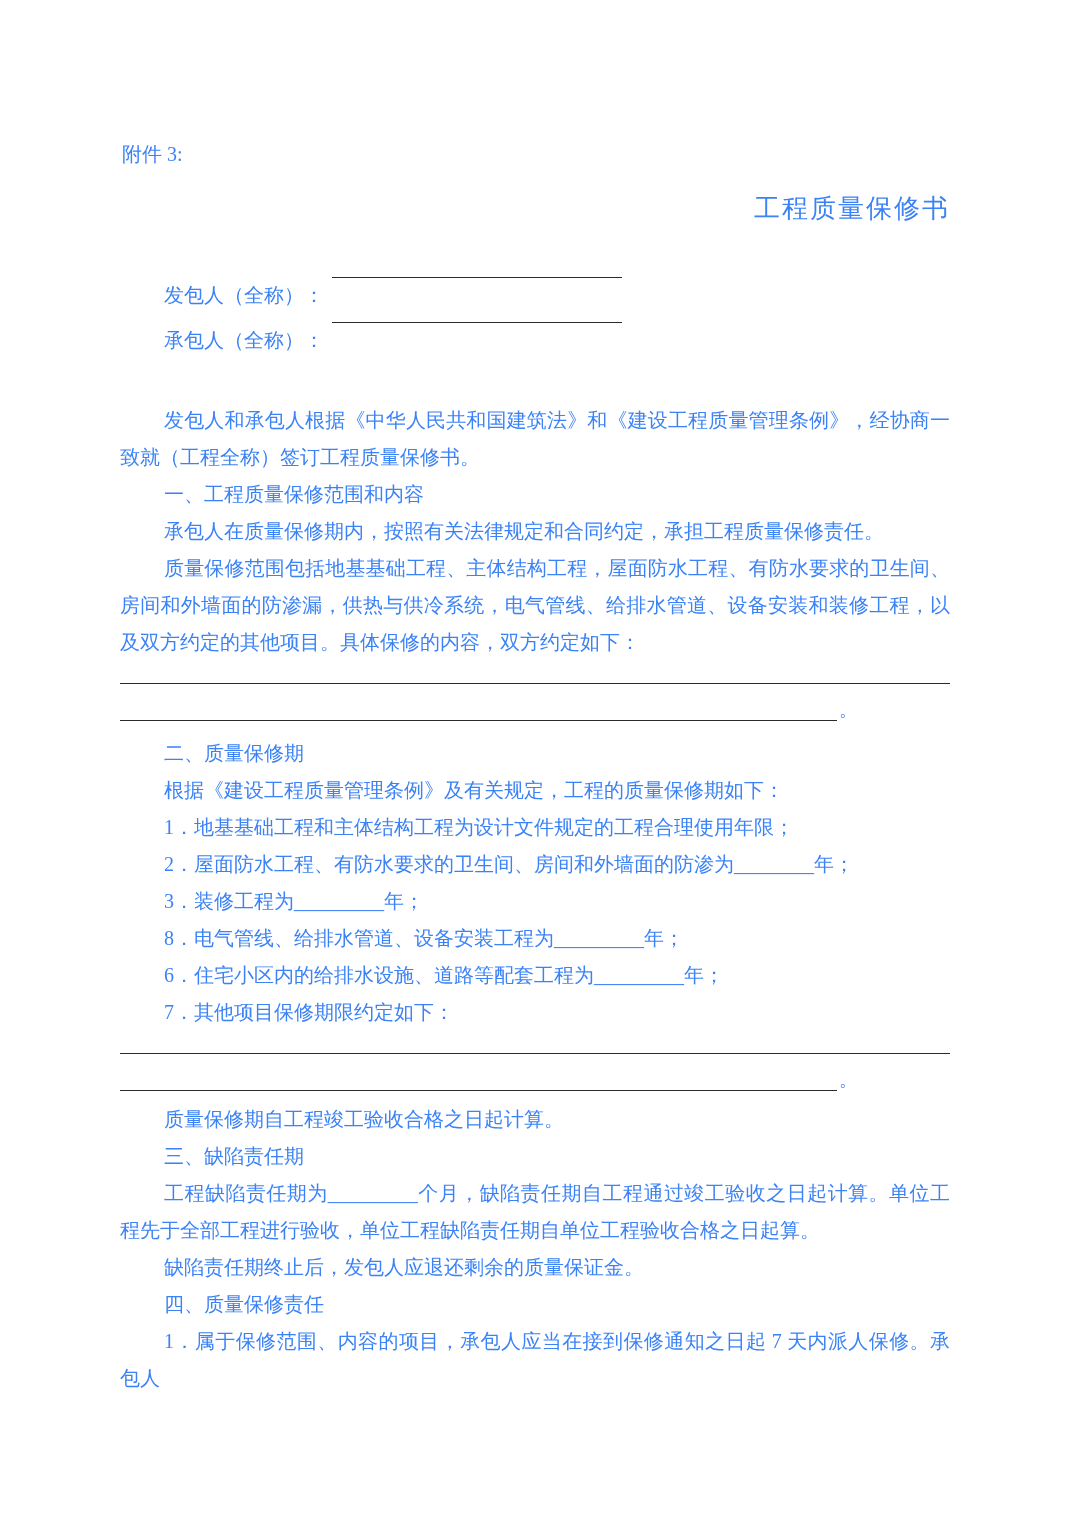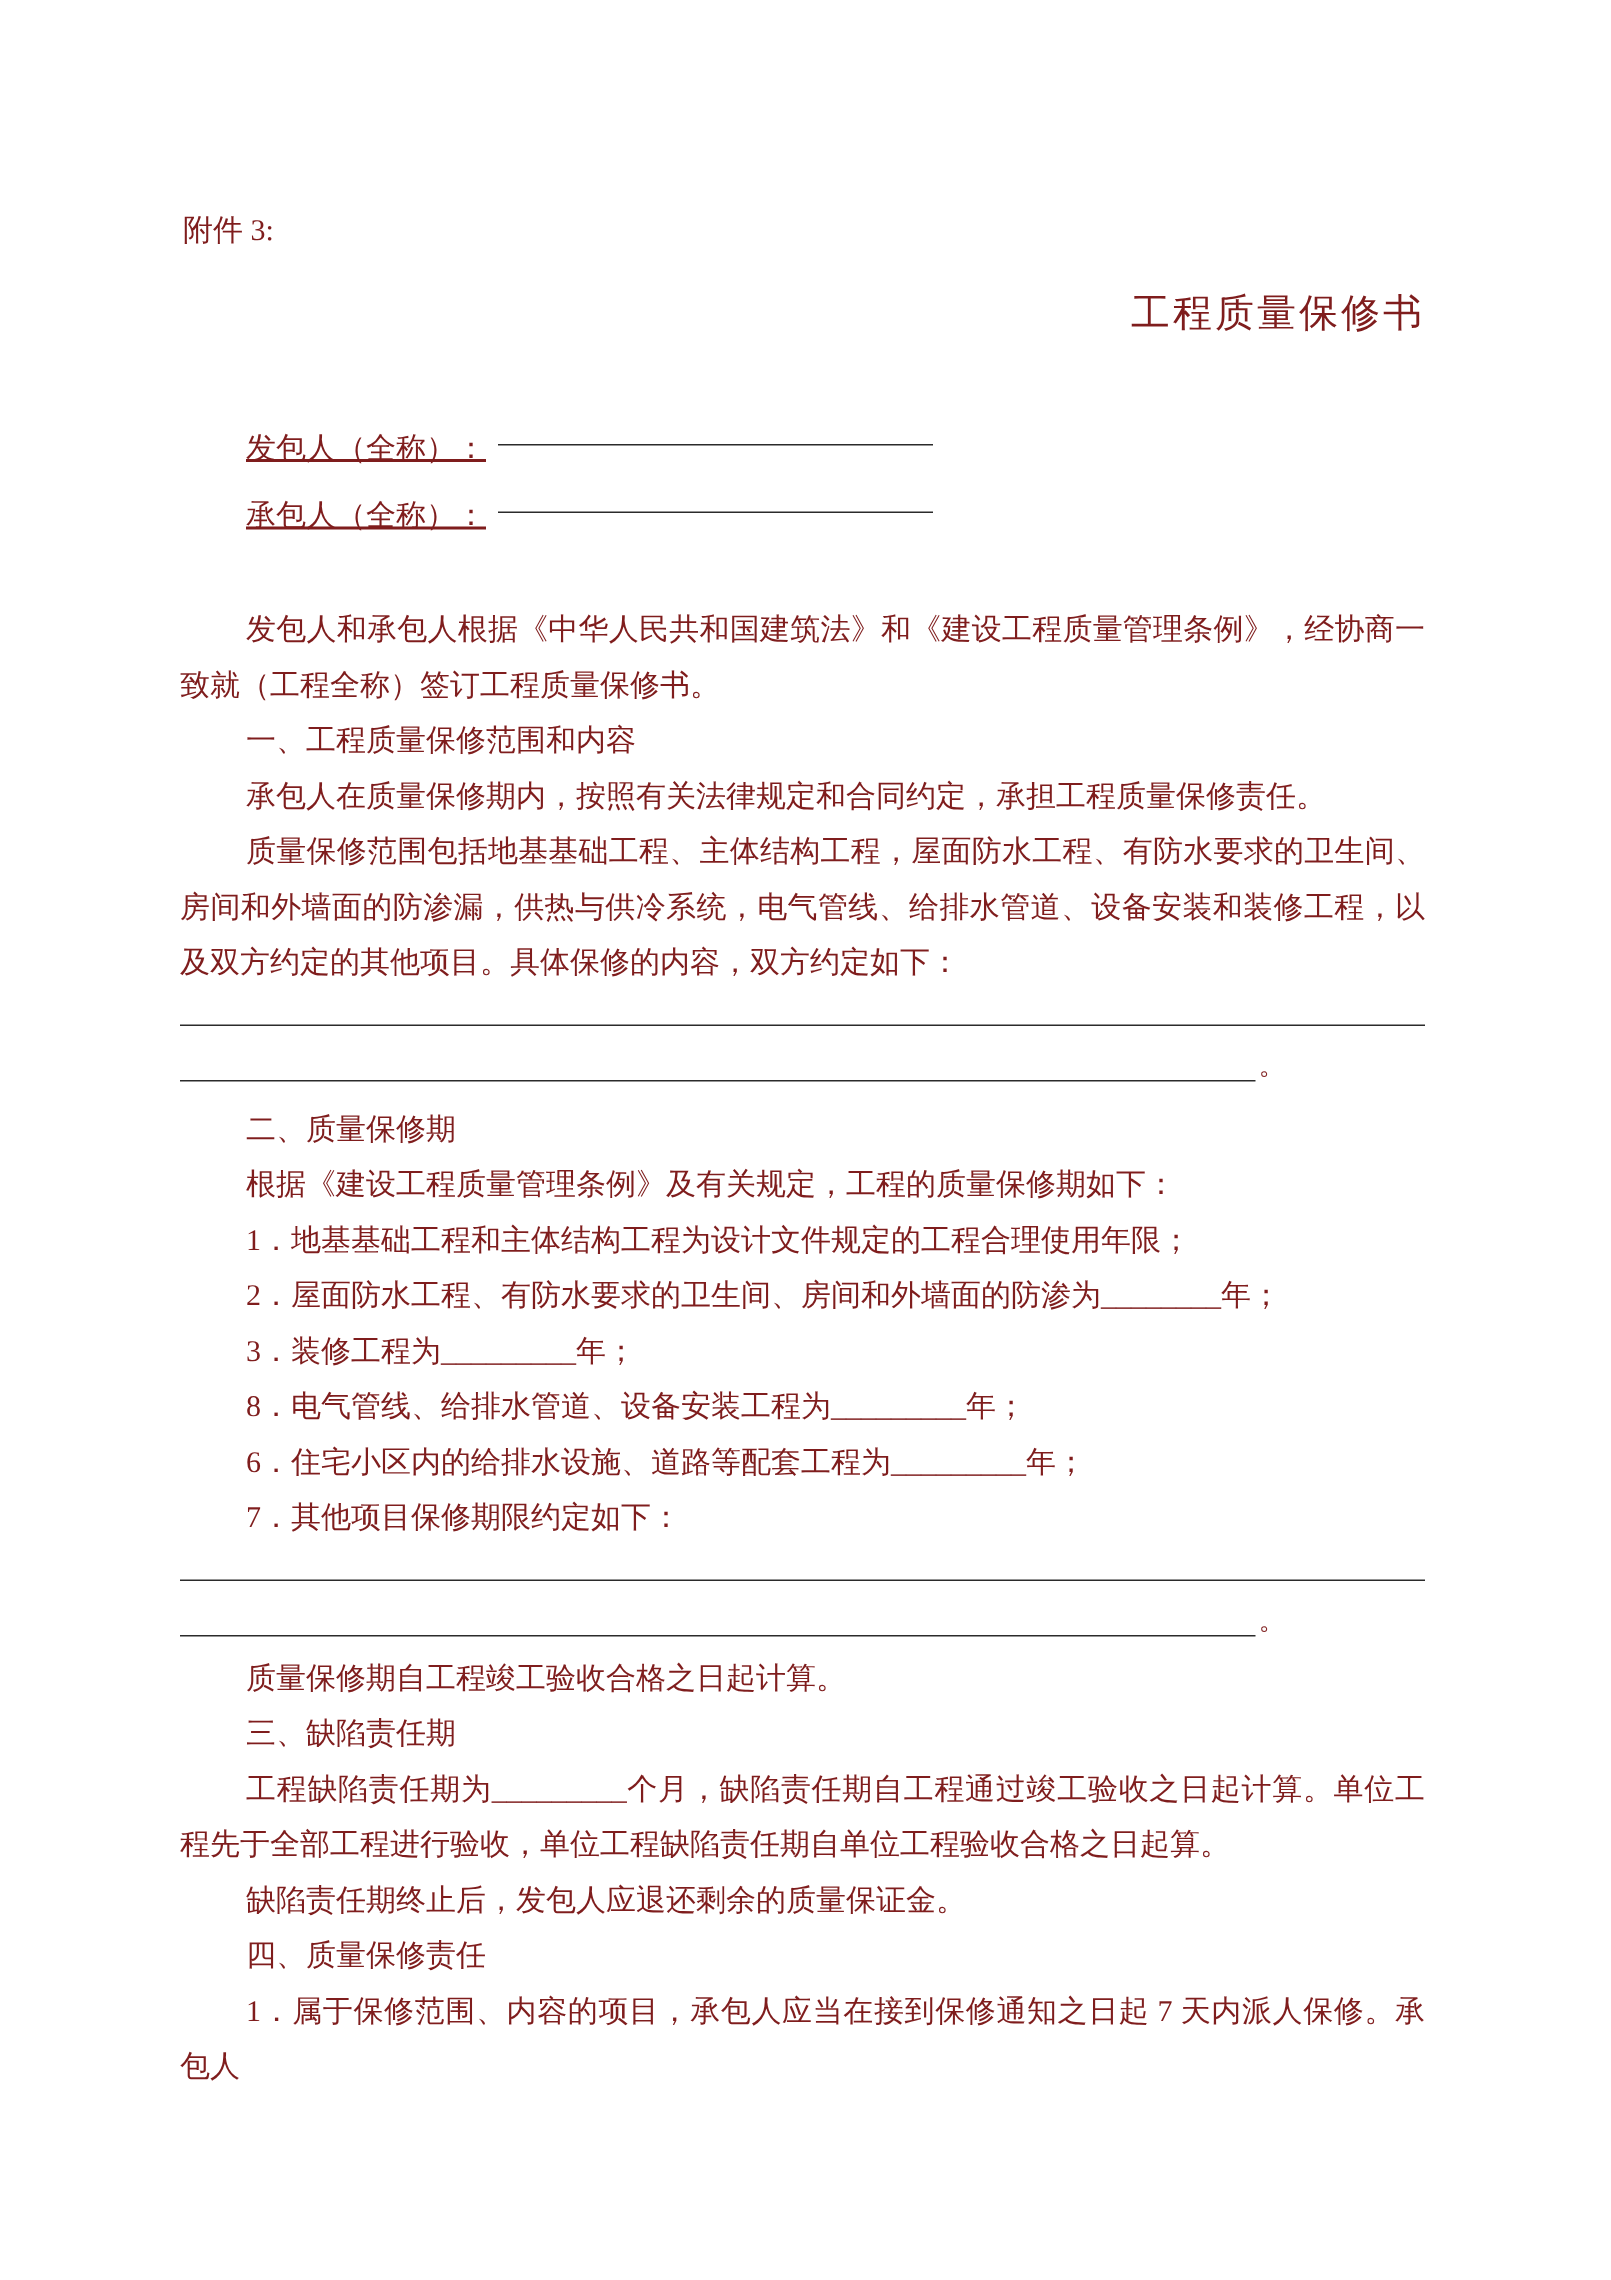--- a/index.html
+++ b/index.html
@@ -4,21 +4,21 @@
 <style>
   * { margin: 0; padding: 0; box-sizing: border-box; }
   html, body { background: #ffffff; }
   .page {
     width: 1074px;
     height: 1520px;
     background: #ffffff;
     position: relative;
     overflow: hidden;
     font-family: "Liberation Serif", "DejaVu Serif", serif;
-    color: #7f1d1d;
+    color: #3b82f6;
   }
   .content {
     position: absolute;
     left: 120px;
     top: 136px;
     width: 830px;
     font-size: 20px;
     line-height: 37px;
   }
   .attach { text-indent: 2px; }
@@ -26,24 +26,23 @@
     font-size: 26px;
     line-height: 40px;
     text-align: right;
     margin-top: 16px;
     letter-spacing: 2px;
     font-weight: 400;
   }
   .parties { margin-top: 48px; }
   .party-row {
     display: flex;
-    align-items: center;
+    align-items: flex-start;
     height: 45px;
     padding-left: 44px;
-    text-decoration: underline;
   }
   .party-label { white-space: nowrap; }
   .party-line {
     width: 290px;
     border-bottom: 1.5px solid #2b2b2b;
     margin-left: 8px;
     margin-bottom: 7px;
   }
   .doc-body { margin-top: 35px; }
   .para, .heading, .list-item {

